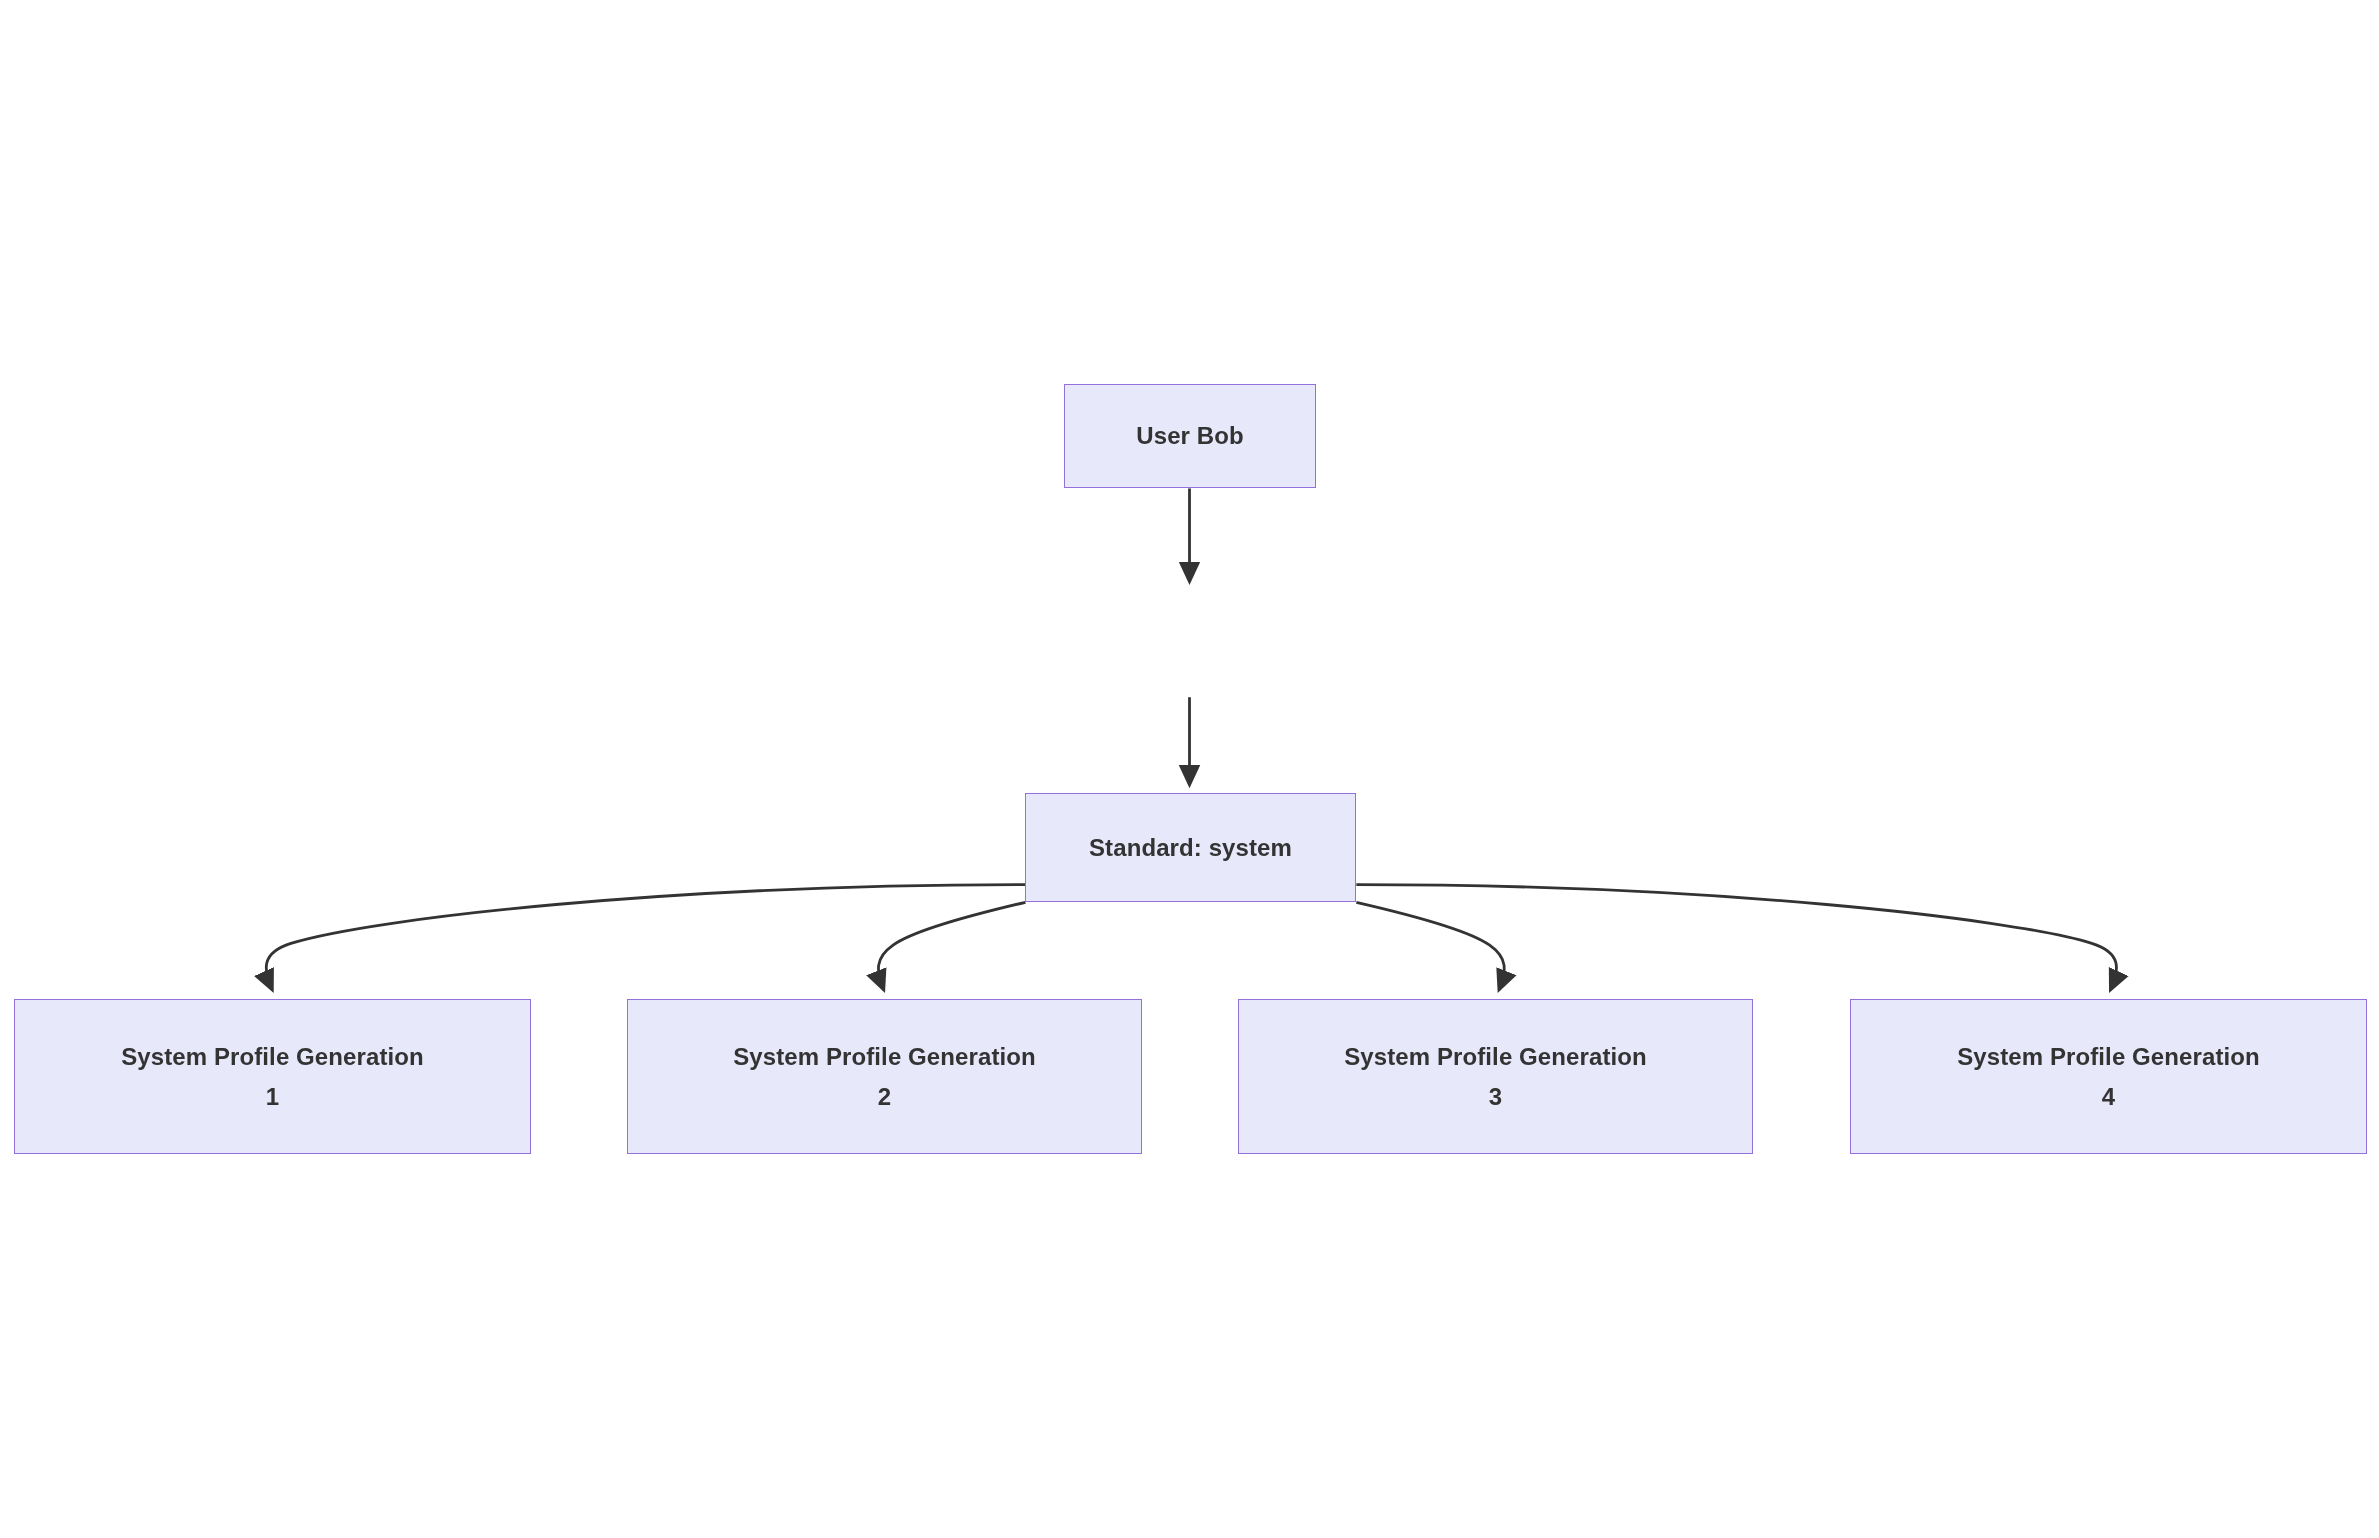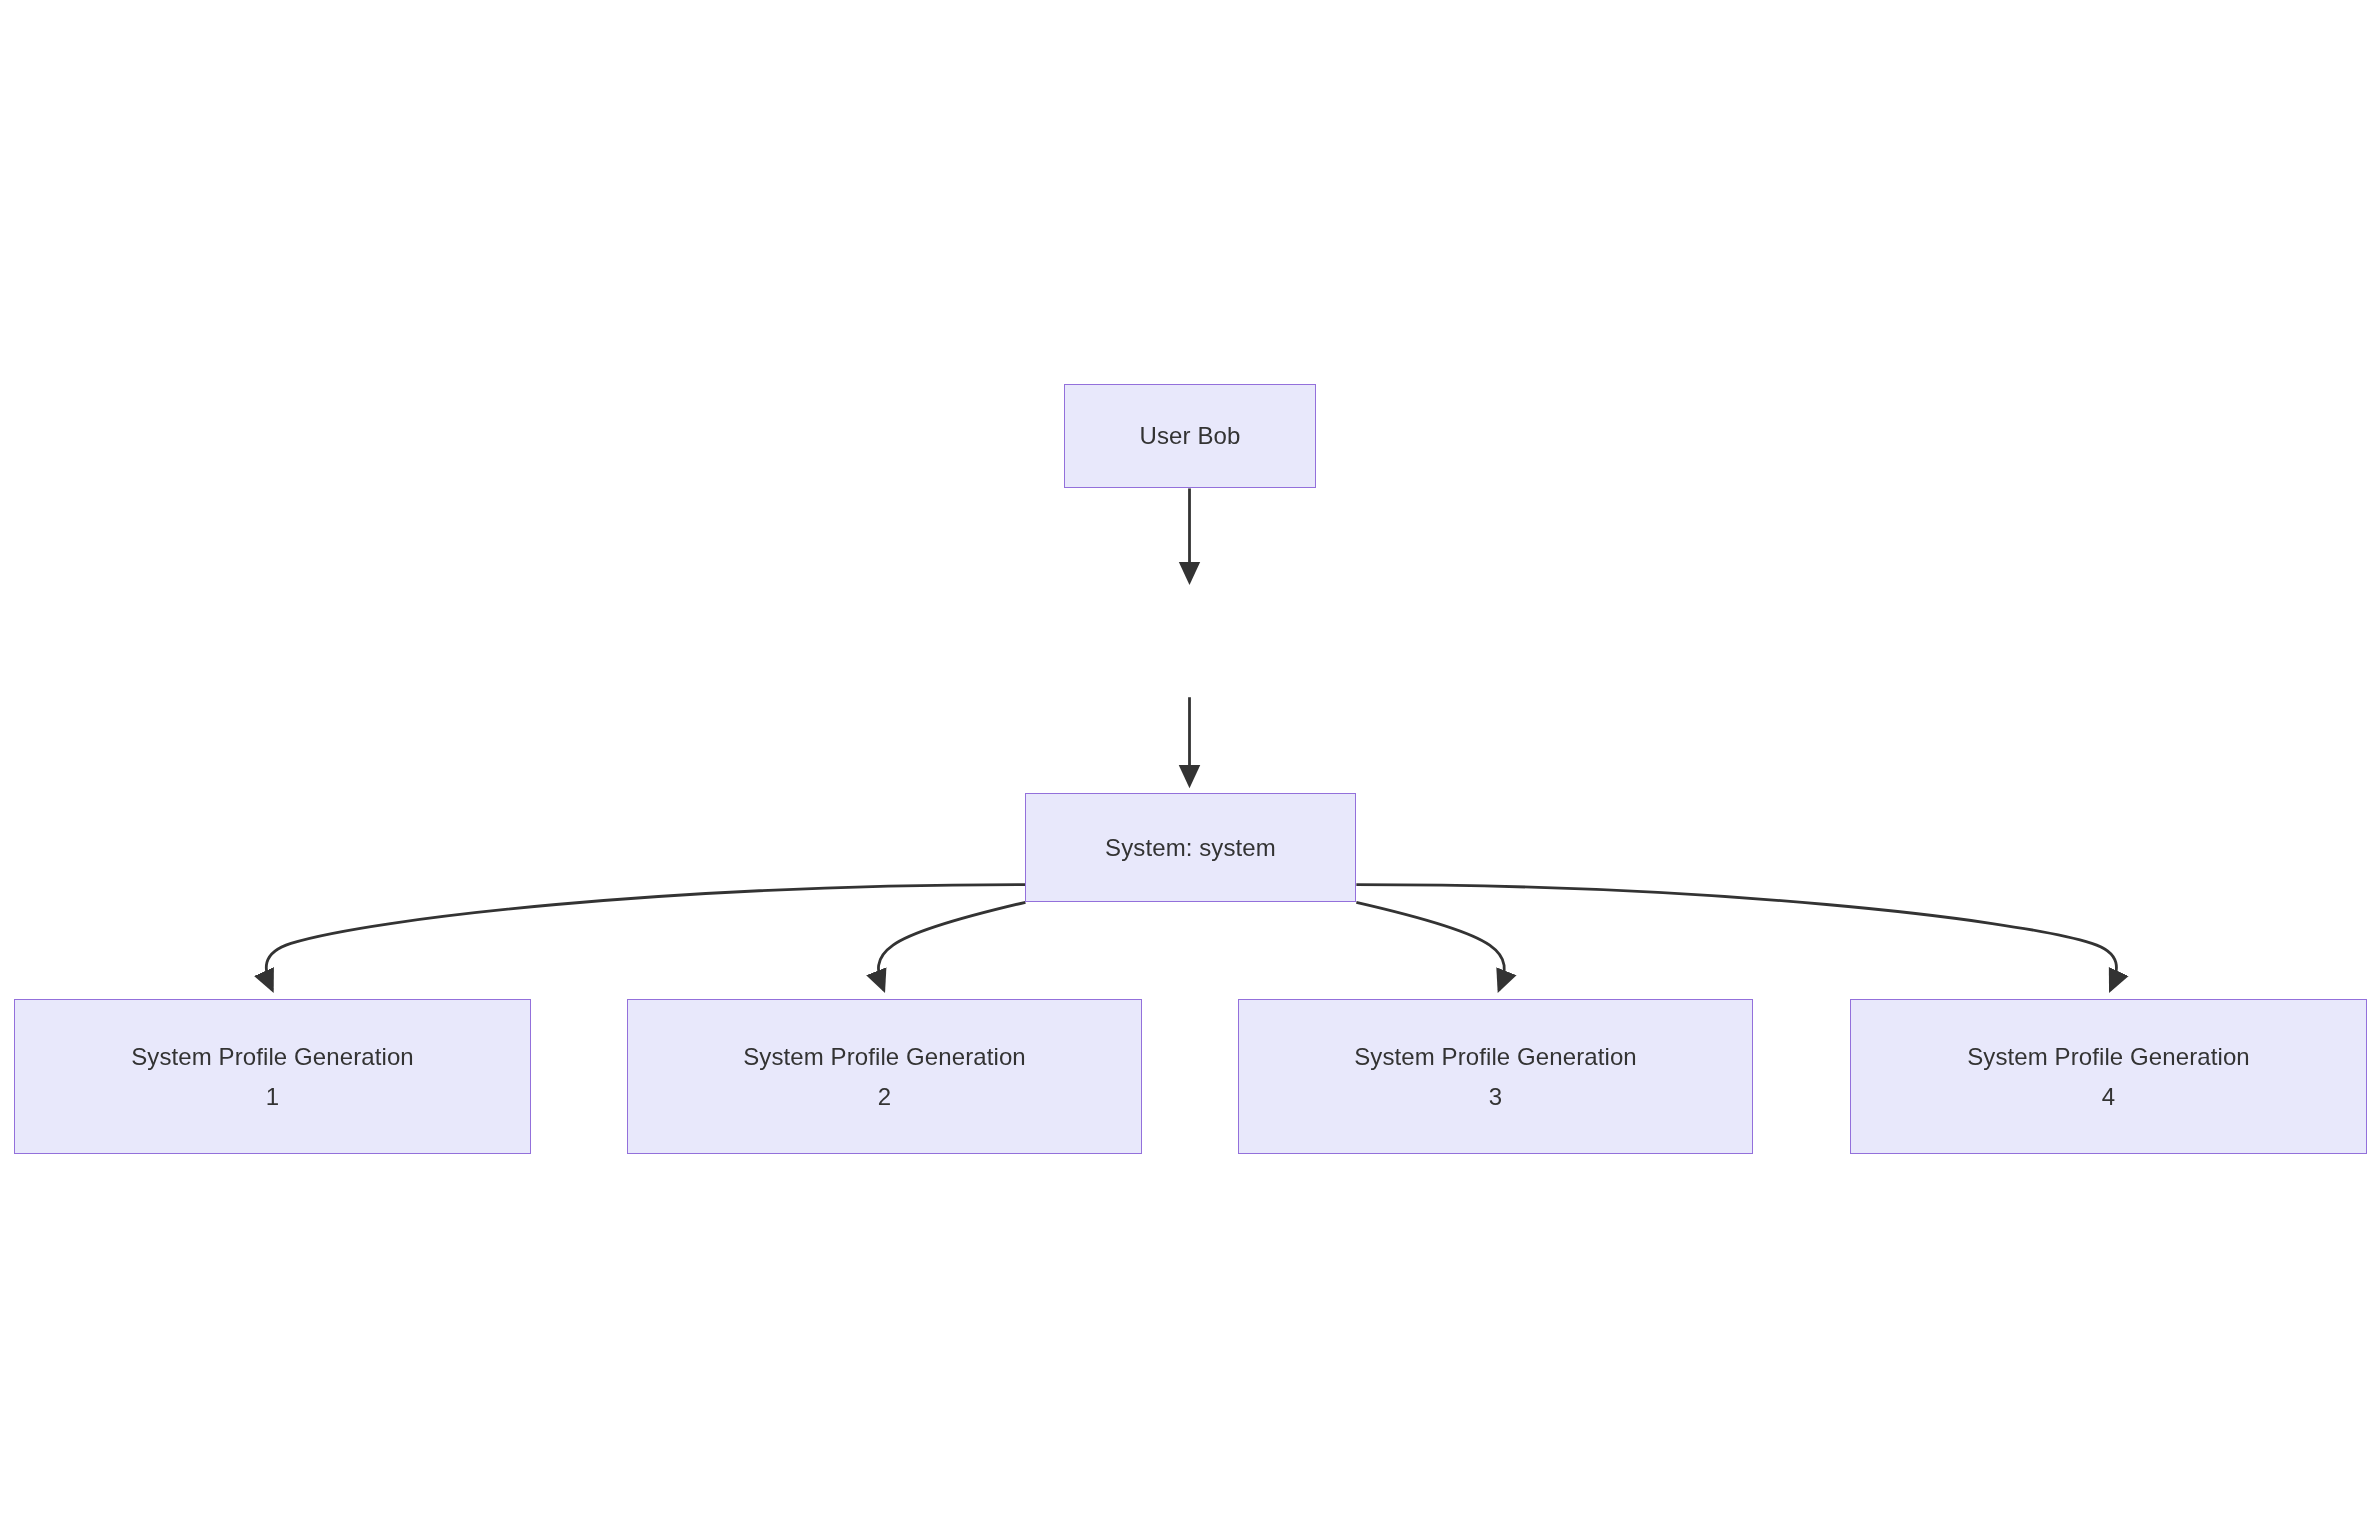--- a/index.html
+++ b/index.html
@@ -11,20 +11,21 @@
     width: 2379px;
     height: 1538px;
     font-family: "Liberation Sans", sans-serif;
     overflow: hidden;
   }
   #canvas {
     position: relative;
     width: 2379px;
     height: 1538px;
     background: #ffffff;
+    font-weight: bold;
   }
   #edge-layer {
     position: absolute;
     left: 0;
     top: 0;
     width: 2379px;
     height: 1538px;
     pointer-events: none;
   }
   .node {
@@ -79,21 +80,21 @@
 
     <path d="M 1455 949 C 1836 949 2156 985 2244 1012 C 2276 1022 2274 1040 2264 1062" fill="none" stroke="#333333" stroke-width="3" marker-end="url(#arrowhead)"></path>
   </svg>
 
   <div class="node" id="node-user">
     <span class="node-label">User Bob</span>
   </div>
 
 
   <div class="node" id="node-profile">
-    <span class="node-label">System: system</span>
+    <span class="node-label">Standard: system</span>
   </div>
 
   <div class="node" id="node-gen-1">
     <span class="node-label">System Profile Generation
 1</span>
   </div>
 
   <div class="node" id="node-gen-2">
     <span class="node-label">System Profile Generation
 2</span>

